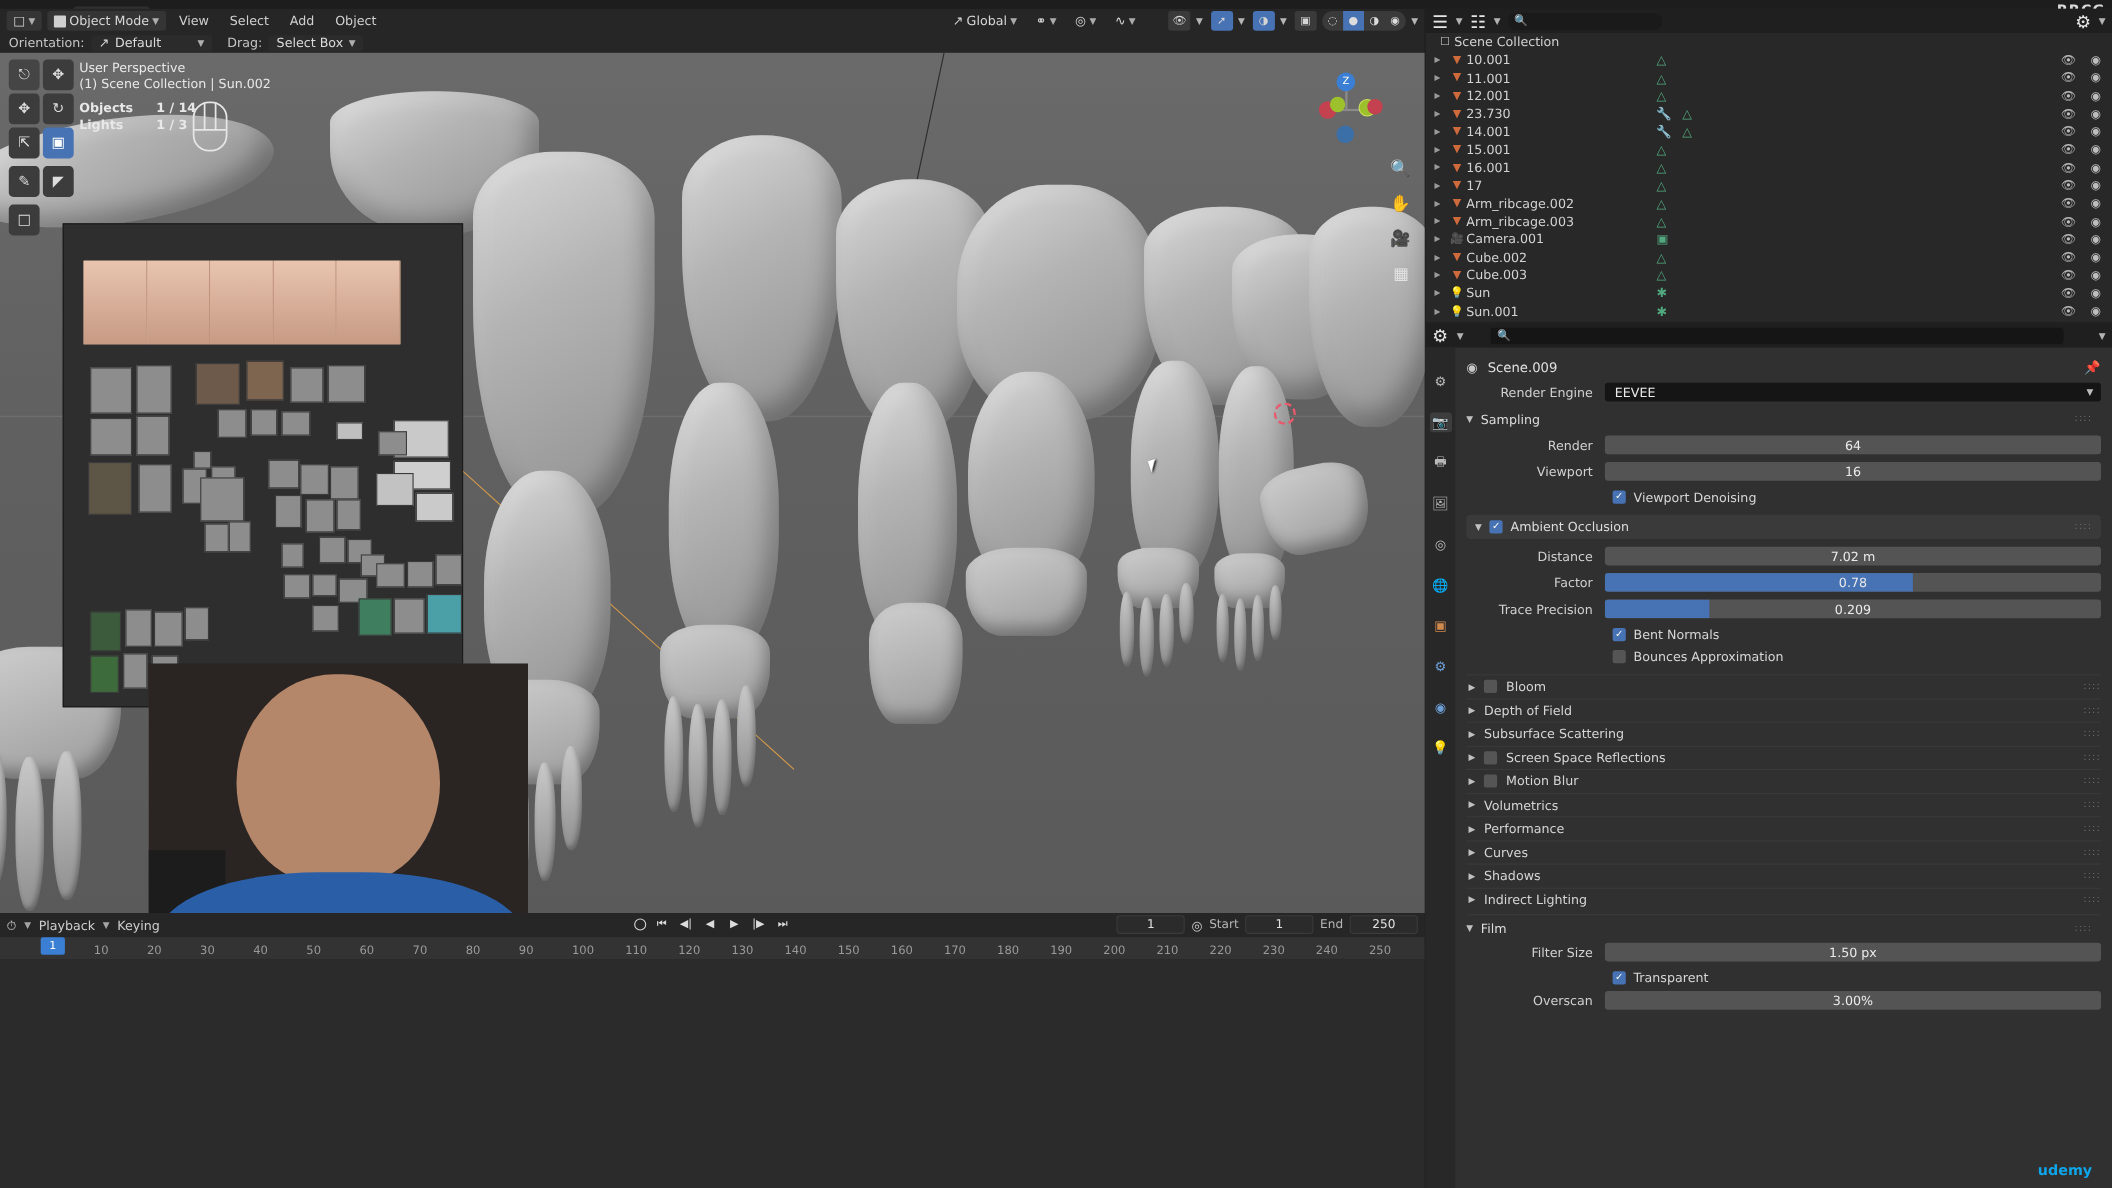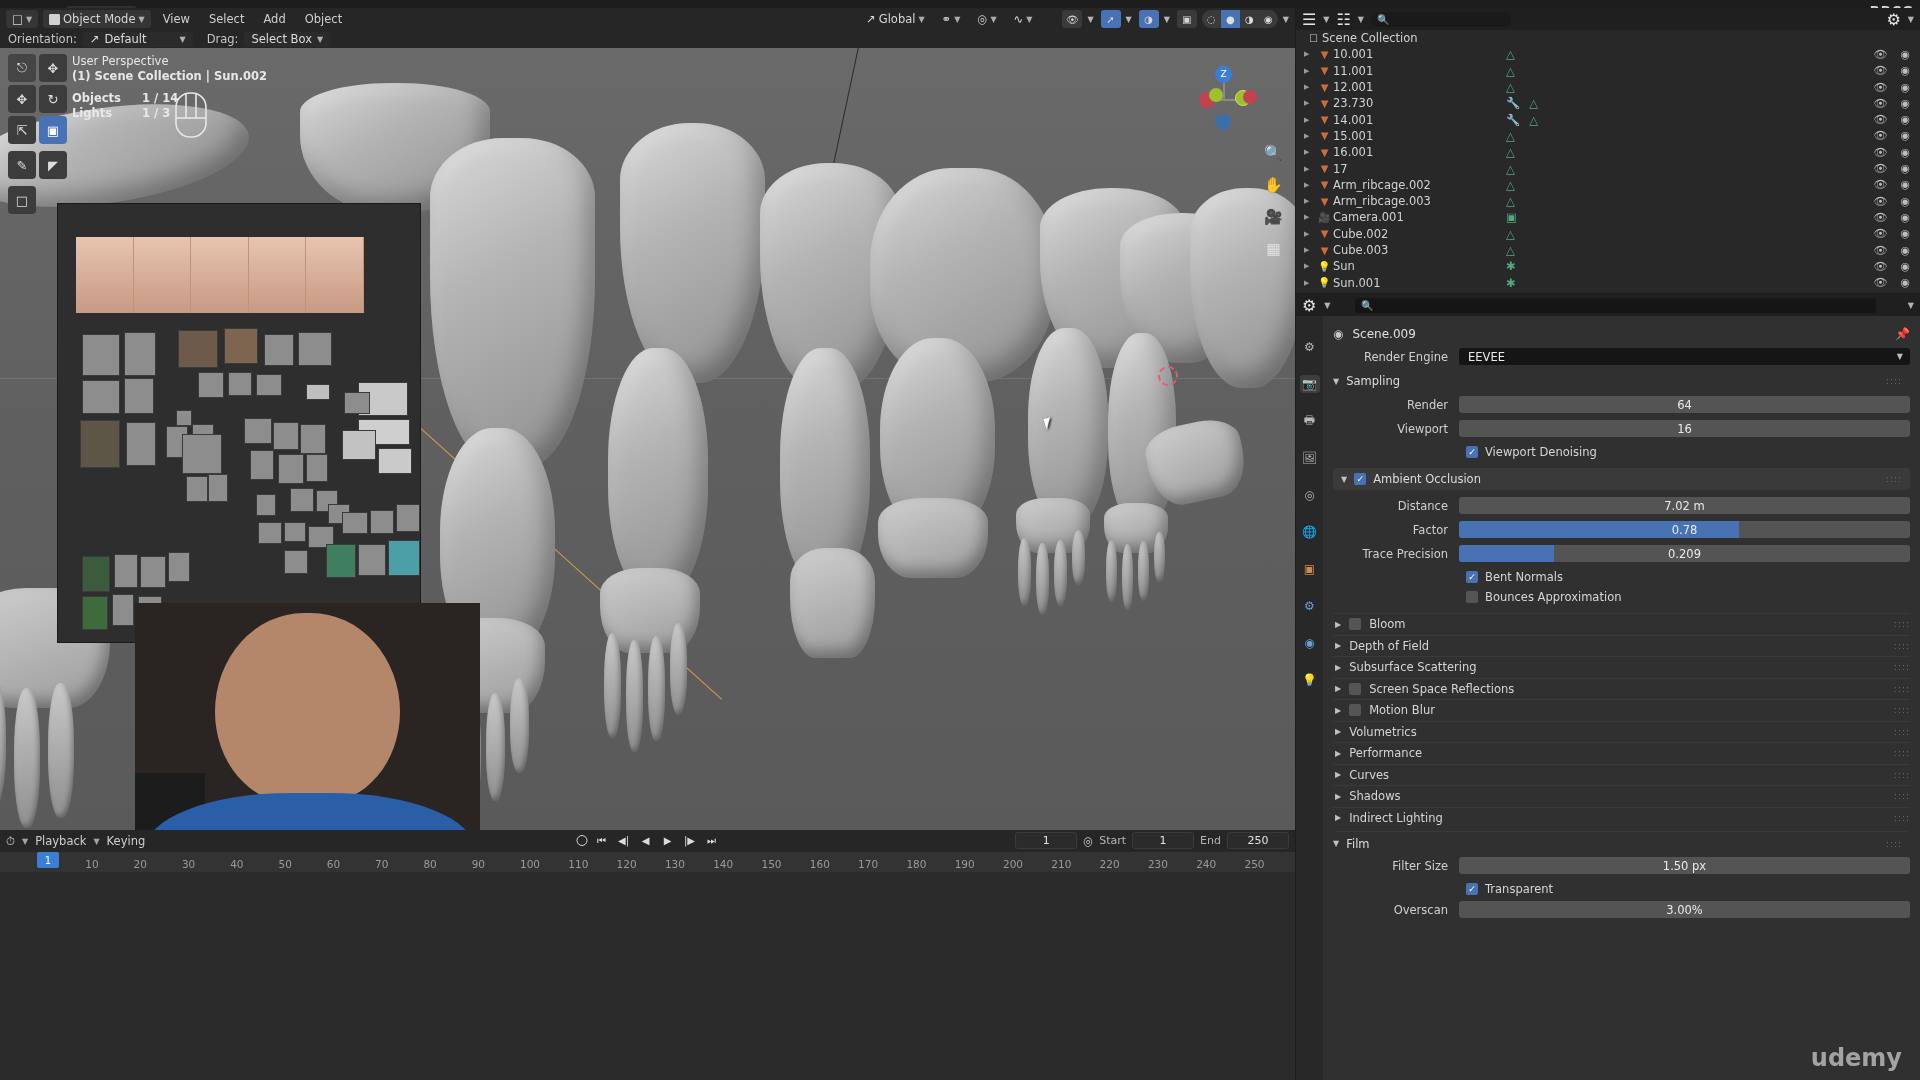--- a/index.html
+++ b/index.html
@@ -96,22 +96,22 @@
   
   .webcam { position:absolute; left:135px; top:555px; width:345px; height:275px;
     overflow:hidden; }
   .wc-bg { position:absolute; inset:0; background:#2a2522; }
   .wc-head { position:absolute; left:80px; top:10px; width:185px; height:190px;
     background:#b5876a; border-radius:48% 48% 42% 42%/52% 52% 48% 48%; }
   .wc-shirt { position:absolute; left:10px; top:190px; width:330px; height:95px;
     background:#2a5fa8; border-radius:44% 44% 0 0/60% 60% 0 0; }
   .wc-chair { position:absolute; left:0; top:170px; width:70px; height:115px;
     background:#1c1c1c; }
-  .udemy { position:absolute; right:18px; bottom:8px; color:#a3a3a3;
-    font-size:24px; font-weight:bold; }
+  .udemy { position:absolute; right:18px; bottom:8px; color:#0ea5e9;
+    font-size:13px; font-weight:bold; }
 
   
   .timeline { position:absolute; left:0; top:830px; width:1295px; height:250px;
     background:#2b2b2b; }
   .tl-header { position:absolute; left:0; top:0; width:100%; height:22px;
     background:#262626; display:flex; align-items:center; padding:0 6px; gap:7px;
     font-size:11.5px; color:#cfcfcf; }
   .tl-center { position:absolute; left:50%; top:2px; transform:translateX(-50%);
     display:flex; align-items:center; gap:7px; }
   .pb-btn { width:15px; height:17px; display:flex; align-items:center;
@@ -359,21 +359,21 @@
 
     <div class="arm" style="left:1190px;top:140px;width:115px;height:200px;"></div>
     <div class="hand" style="left:1148px;top:375px;width:96px;height:78px;transform:rotate(-12deg);"></div>
 
     <div class="cursor3d" style="left:1158px;top:318px;"></div>
 
     <div class="mouse-ptr" style="left:1045px;top:370px;"></div>
 
     <div style="position:absolute;left:72px;top:6px;font-size:11.5px;color:#e8e8e8;line-height:15px;">
       <div>User Perspective</div>
-      <div style="font-weight:bold">(1) Scene Collection | Sun.002</div>
+      <div style="font-weight:normal">(1) Scene Collection | Sun.002</div>
       <div style="height:7px"></div>
       <div style="display:flex;gap:24px;font-weight:bold">
         <span style="width:46px">Objects</span>
         <span>1 / 14</span>
       </div>
       <div style="display:flex;gap:24px;font-weight:bold">
         <span style="width:46px">Lights</span>
         <span>1 / 3</span>
       </div>
     </div>

